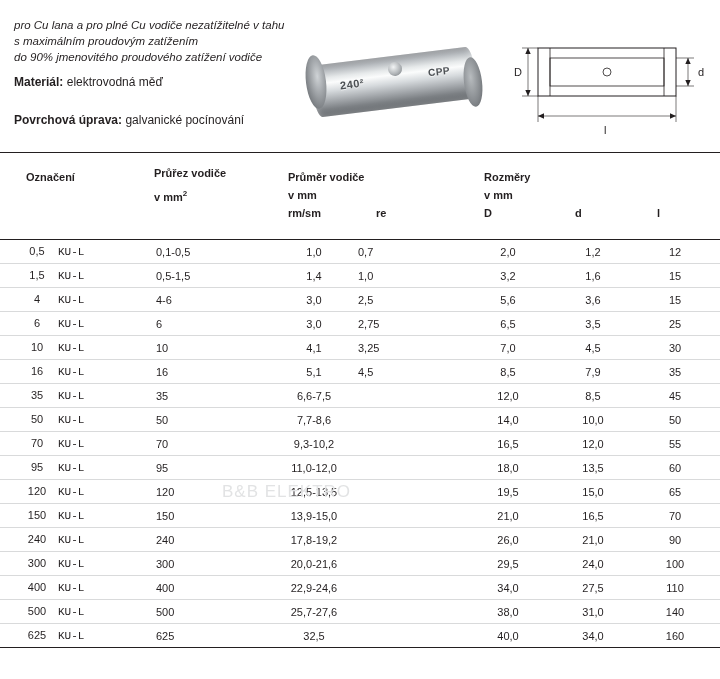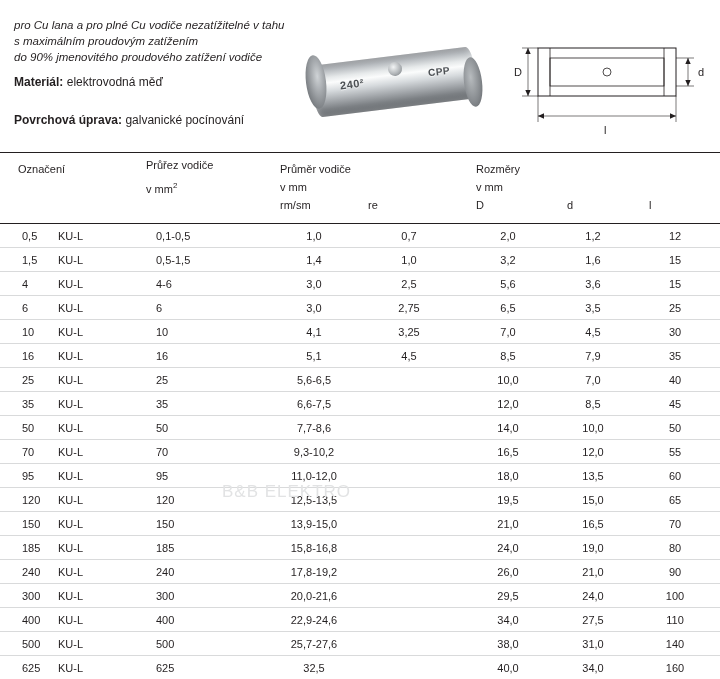--- a/index.html
+++ b/index.html
@@ -129,61 +129,61 @@
     left: 0;
     top: 152px;
     width: 720px;
   }
   table {
     width: 720px;
     border-collapse: collapse;
     font-size: 11px;
   }
   thead th {
-    font-weight: normal;
+    font-weight: bold;
     text-align: right;
     vertical-align: top;
-    padding: 4px;
+    padding: 12px;
   }
   .head-rule-top { border-top: 1px solid #231f20; }
   .head-rule-bottom { border-bottom: 1px solid #231f20; }
   tbody td {
     padding: 0;
     height: 24px;
     font-size: 11px;
     color: #231f20;
     border-bottom: 1px solid #d9dadb;
   }
   tbody tr:last-child td { border-bottom: 1px solid #231f20; }
 
   
   .c-desig { width: 134px; padding-left: 22px !important; }
   .c-sect  { width: 136px; padding-left: 22px !important; }
   .c-rmsm  { width: 88px;  text-align: center; }
-  .c-re    { width: 102px; text-align: center; }
+  .c-re    { width: 102px; }
   .c-D     { width: 96px;  text-align: center; }
   .c-d     { width: 74px;  text-align: center; }
   .c-l     { width: 90px;  text-align: center; }
 
   .head-row-abs {
     position: relative;
     height: 62px;
   }
   .head-abs {
     position: absolute;
     font-size: 11px;
     white-space: nowrap;
   }
 
   .desig-num {
     display: inline-block;
     width: 30px;
-    text-align: left;
-  }
-  .desig-suffix { padding-left: 6px; }
+    text-align: center;
+  }
+  .desig-suffix { padding-left: 6px; font-family: Liberation Mono, monospace; }
 
   sup { font-size: 8px; vertical-align: super; }
 
   
   .watermark {
     position: absolute;
     left: 193px;
     top: 330px;
     font-size: 17px;
     font-weight: normal;
@@ -338,29 +338,20 @@
         <tr>
           <td class="c-desig"><span class="desig-num">16</span><span class="desig-suffix">KU-L</span></td>
           <td class="c-sect">16</td>
           <td class="c-rmsm">5,1</td>
           <td class="c-re">4,5</td>
           <td class="c-D">8,5</td>
           <td class="c-d">7,9</td>
           <td class="c-l">35</td>
         </tr>
         <tr>
-          <td class="c-desig"><span class="desig-num">25</span><span class="desig-suffix">KU-L</span></td>
-          <td class="c-sect">25</td>
-          <td class="c-rmsm">5,6-6,5</td>
-          <td class="c-re"></td>
-          <td class="c-D">10,0</td>
-          <td class="c-d">7,0</td>
-          <td class="c-l">40</td>
-        </tr>
-        <tr>
           <td class="c-desig"><span class="desig-num">35</span><span class="desig-suffix">KU-L</span></td>
           <td class="c-sect">35</td>
           <td class="c-rmsm">6,6-7,5</td>
           <td class="c-re"></td>
           <td class="c-D">12,0</td>
           <td class="c-d">8,5</td>
           <td class="c-l">45</td>
         </tr>
         <tr>
           <td class="c-desig"><span class="desig-num">50</span><span class="desig-suffix">KU-L</span></td>
@@ -401,29 +392,20 @@
         <tr>
           <td class="c-desig"><span class="desig-num">150</span><span class="desig-suffix">KU-L</span></td>
           <td class="c-sect">150</td>
           <td class="c-rmsm">13,9-15,0</td>
           <td class="c-re"></td>
           <td class="c-D">21,0</td>
           <td class="c-d">16,5</td>
           <td class="c-l">70</td>
         </tr>
         <tr>
-          <td class="c-desig"><span class="desig-num">185</span><span class="desig-suffix">KU-L</span></td>
-          <td class="c-sect">185</td>
-          <td class="c-rmsm">15,8-16,8</td>
-          <td class="c-re"></td>
-          <td class="c-D">24,0</td>
-          <td class="c-d">19,0</td>
-          <td class="c-l">80</td>
-        </tr>
-        <tr>
           <td class="c-desig"><span class="desig-num">240</span><span class="desig-suffix">KU-L</span></td>
           <td class="c-sect">240</td>
           <td class="c-rmsm">17,8-19,2</td>
           <td class="c-re"></td>
           <td class="c-D">26,0</td>
           <td class="c-d">21,0</td>
           <td class="c-l">90</td>
         </tr>
         <tr>
           <td class="c-desig"><span class="desig-num">300</span><span class="desig-suffix">KU-L</span></td>

